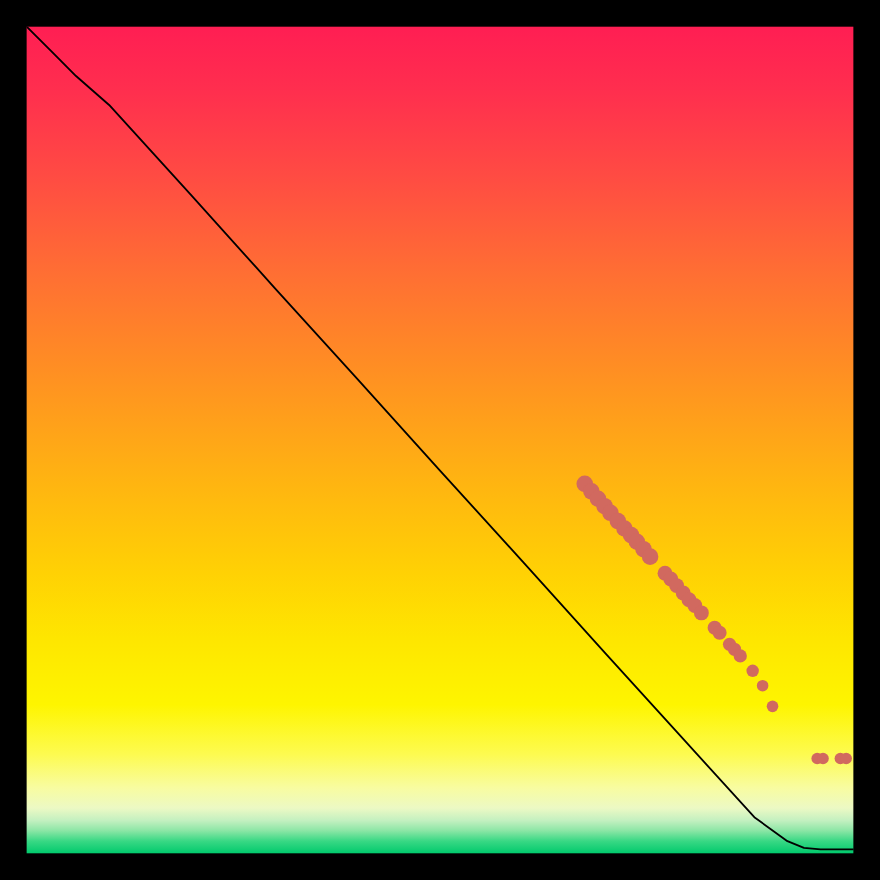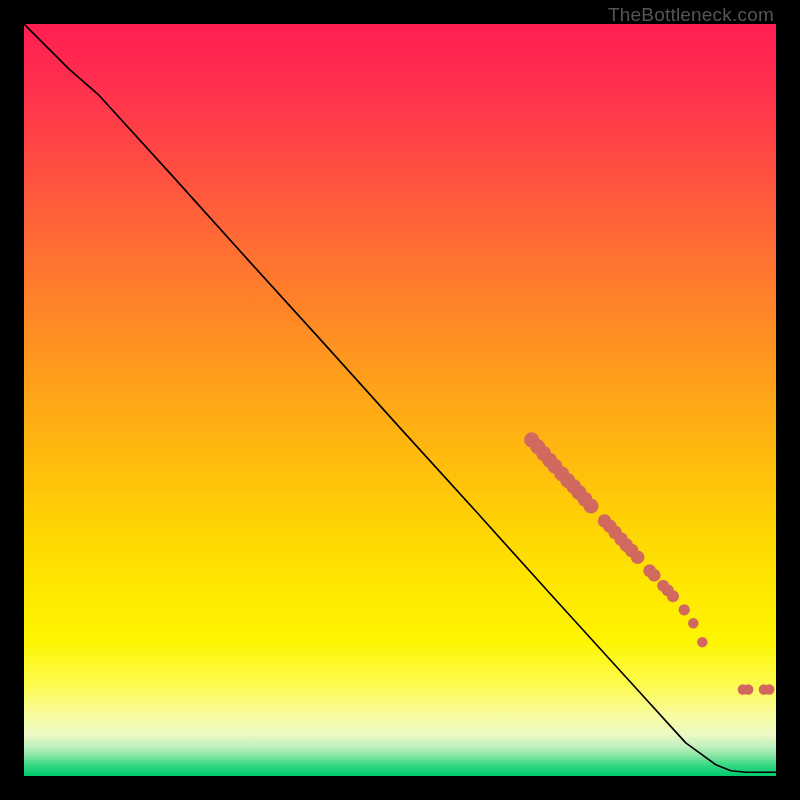--- a/index.html
+++ b/index.html
@@ -105,14 +105,13 @@
           <circle cx="87.80" cy="77.90" r="0.75" fill="#d1695f"></circle>
           <circle cx="89.00" cy="79.70" r="0.70" fill="#d1695f"></circle>
           <circle cx="90.20" cy="82.20" r="0.70" fill="#d1695f"></circle>
           <circle cx="95.60" cy="88.50" r="0.70" fill="#d1695f"></circle>
           <circle cx="96.30" cy="88.50" r="0.70" fill="#d1695f"></circle>
           <circle cx="98.40" cy="88.50" r="0.70" fill="#d1695f"></circle>
           <circle cx="99.10" cy="88.50" r="0.70" fill="#d1695f"></circle>
         </g>
     </svg>
   </div>
-  <div class="watermark">TheBottleneck.com</div>
 </div>
 
 </body></html>

